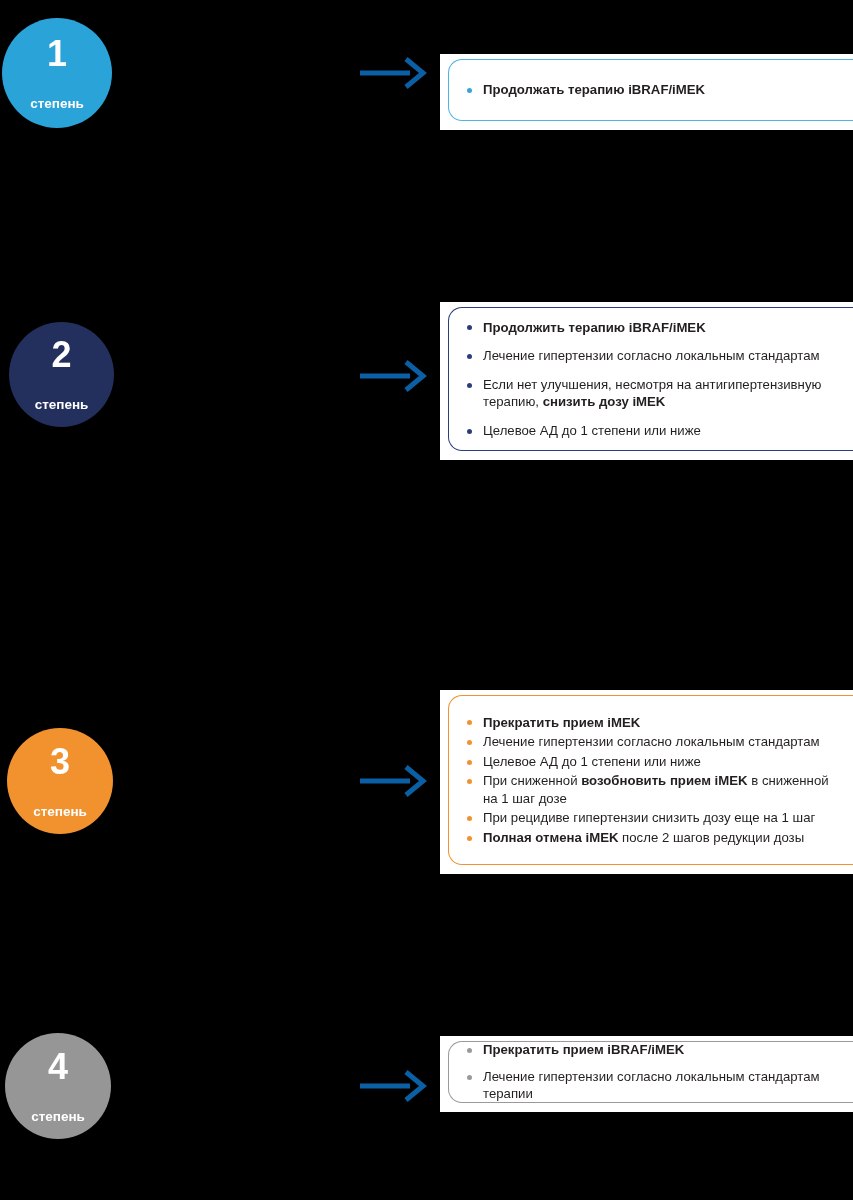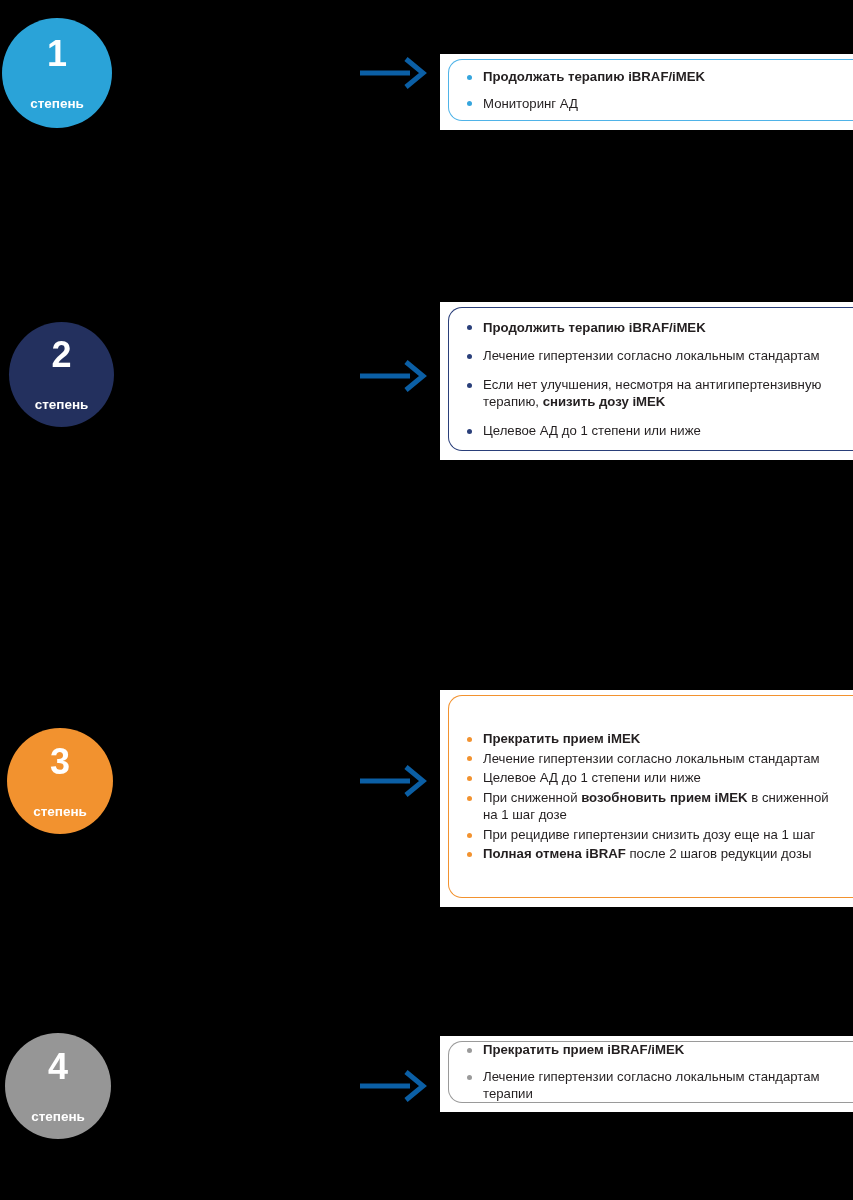--- a/index.html
+++ b/index.html
@@ -145,21 +145,20 @@
     <svg class="arrow" style="left:358px; top:55px;" width="70" height="36" viewBox="0 0 70 36">
       <path d="M2 18 L52 18" stroke="#0b5fa5" stroke-width="5" fill="none" stroke-linecap="butt"></path>
       <path d="M48 4 L65 18 L48 32" stroke="#0b5fa5" stroke-width="5" fill="none" stroke-linecap="butt" stroke-linejoin="miter"></path>
     </svg>
 
     <div class="card-wrap" style="left:440px; top:54px; width:413px; height:76px;">
       <div class="card" style="border-color: rgb(79, 179, 232);">
         <div class="card-inner">
           <ul class="bullets sp-mid">
               <li><span class="b">Продолжать терапию iBRAF/iMEK</span></li>
-              <li><span>Мониторинг АД</span></li>
             </ul>
         </div>
       </div>
     </div>
   </div>
 
   <div class="row g2">
 
     <div class="grade-circle" style="left:9px; top:322px; width:105px; height:105px; background:#23305e;">
       <span class="grade-number">2</span>
@@ -190,30 +189,30 @@
     <div class="grade-circle" style="left:7px; top:728px; width:106px; height:106px; background:#f2922f;">
       <span class="grade-number">3</span>
       <span class="grade-word">степень</span>
     </div>
 
     <svg class="arrow" style="left:358px; top:763px;" width="70" height="36" viewBox="0 0 70 36">
       <path d="M2 18 L52 18" stroke="#0b5fa5" stroke-width="5" fill="none" stroke-linecap="butt"></path>
       <path d="M48 4 L65 18 L48 32" stroke="#0b5fa5" stroke-width="5" fill="none" stroke-linecap="butt" stroke-linejoin="miter"></path>
     </svg>
 
-    <div class="card-wrap" style="left:440px; top:690px; width:413px; height:217px;">
+    <div class="card-wrap" style="left:440px; top:690px; width:413px; height:184px;">
       <div class="card" style="border-color: rgb(242, 146, 47);">
         <div class="card-inner">
           <ul class="bullets sp-tight">
               <li><span class="b">Прекратить прием iMEK</span></li>
               <li><span>Лечение гипертензии согласно локальным стандартам</span></li>
               <li><span>Целевое АД до 1 степени или ниже</span></li>
               <li><span>При сниженной </span><span class="b">возобновить прием iMEK</span><span> в сниженной на 1 шаг дозе</span></li>
               <li><span>При рецидиве гипертензии снизить дозу еще на 1 шаг</span></li>
-              <li><span class="b">Полная отмена iBRAF</span><span> после 2 шагов редукции дозы</span></li>
+              <li><span class="b">Полная отмена iMEK</span><span> после 2 шагов редукции дозы</span></li>
             </ul>
         </div>
       </div>
     </div>
   </div>
 
   <div class="row g4">
 
     <div class="grade-circle" style="left:5px; top:1033px; width:106px; height:106px; background:#969696;">
       <span class="grade-number">4</span>

